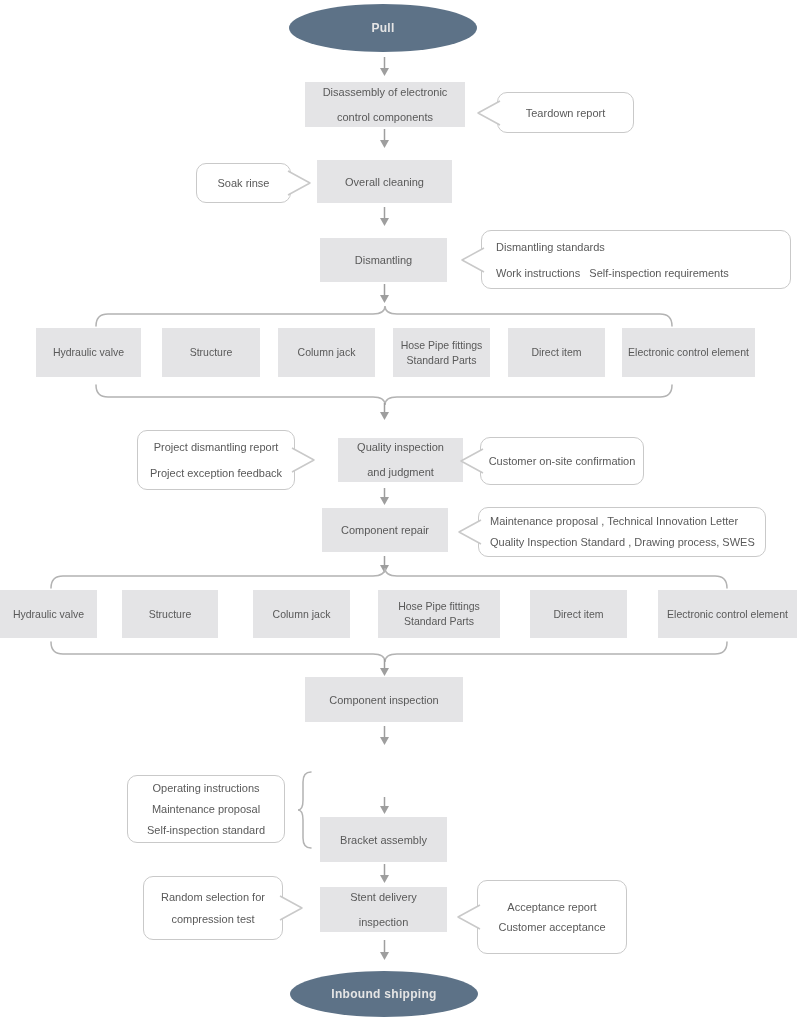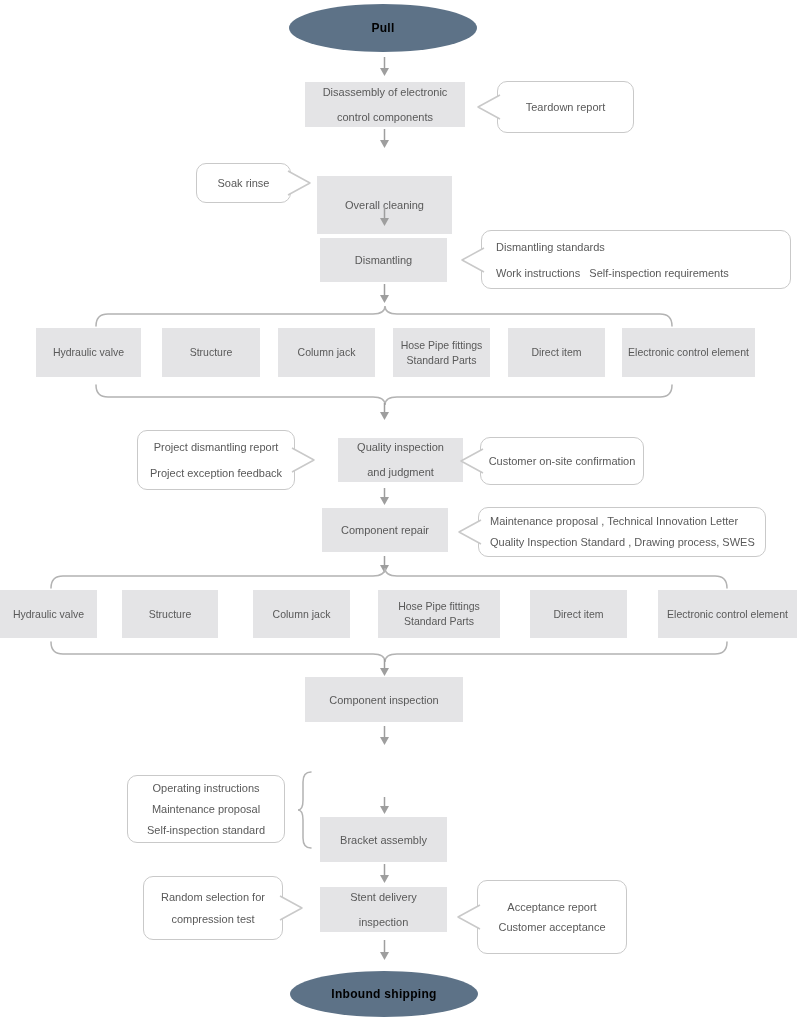--- a/index.html
+++ b/index.html
@@ -8,21 +8,21 @@
     font-family:"Liberation Sans", sans-serif;color:#595959;
   }
   .node{
     position:absolute;background:#e4e4e6;display:flex;flex-direction:column;
     align-items:center;justify-content:center;text-align:left;
     font-size:11px;line-height:24px;color:#595959;
   }
   .node.tight{line-height:25px;}
   .oval{
     position:absolute;background:#5d7287;border-radius:50%;display:flex;
-    align-items:center;justify-content:center;color:#000000;
+    align-items:center;justify-content:center;color:#e5e5e5;
     font-size:12px;font-weight:bold;letter-spacing:.3px;
   }
   .bubble{
     position:absolute;background:#ffffff;border:1.5px solid #c9c9c9;border-radius:10px;
     display:flex;flex-direction:column;align-items:center;justify-content:center;
     text-align:center;font-size:11px;line-height:22px;color:#595959;box-sizing:border-box;
   }
   .bubble.left-text{align-items:flex-start;text-align:left;}
   .bubble .ln{white-space:pre-wrap;}
   .lh26{line-height:26px;} .lh21{line-height:21px;} .lh20{line-height:20px;}
@@ -51,33 +51,33 @@
 
   <svg class="arrow" style="left:378px;top:57px" width="13" height="20">
       <line x1="6.5" y1="0" x2="6.5" y2="12"></line>
       <polygon points="2,11 11,11 6.5,19"></polygon>
     </svg>
 
   <div class="node tight" style="left:305px;top:82px;width:160px;height:45px">
     <div class="ln">Disassembly of electronic</div>
     <div class="ln">control components</div>
   </div>
-  <div class="bubble" style="left:497px;top:81px;width:137px;height:52px">
+  <div class="bubble" style="left:497px;top:92px;width:137px;height:41px">
     <div class="ln">Teardown report</div>
     <svg class="tail tail-l" width="26" height="28">
         <polyline points="24,2 2,14 24,26"></polyline>
       </svg>
   </div>
 
   <svg class="arrow" style="left:378px;top:129px" width="13" height="20">
       <line x1="6.5" y1="0" x2="6.5" y2="12"></line>
       <polygon points="2,11 11,11 6.5,19"></polygon>
     </svg>
 
-  <div class="node" style="left:317px;top:176px;width:135px;height:58px">Overall cleaning</div>
+  <div class="node" style="left:317px;top:160px;width:135px;height:43px">Overall cleaning</div>
   <div class="bubble" style="left:196px;top:163px;width:95px;height:40px">
     <div class="ln">Soak rinse</div>
     <svg class="tail tail-r" width="26" height="28">
         <polyline points="2,2 24,14 2,26"></polyline>
       </svg>
   </div>
 
   <svg class="arrow" style="left:378px;top:207px" width="13" height="20">
       <line x1="6.5" y1="0" x2="6.5" y2="12"></line>
       <polygon points="2,11 11,11 6.5,19"></polygon>

